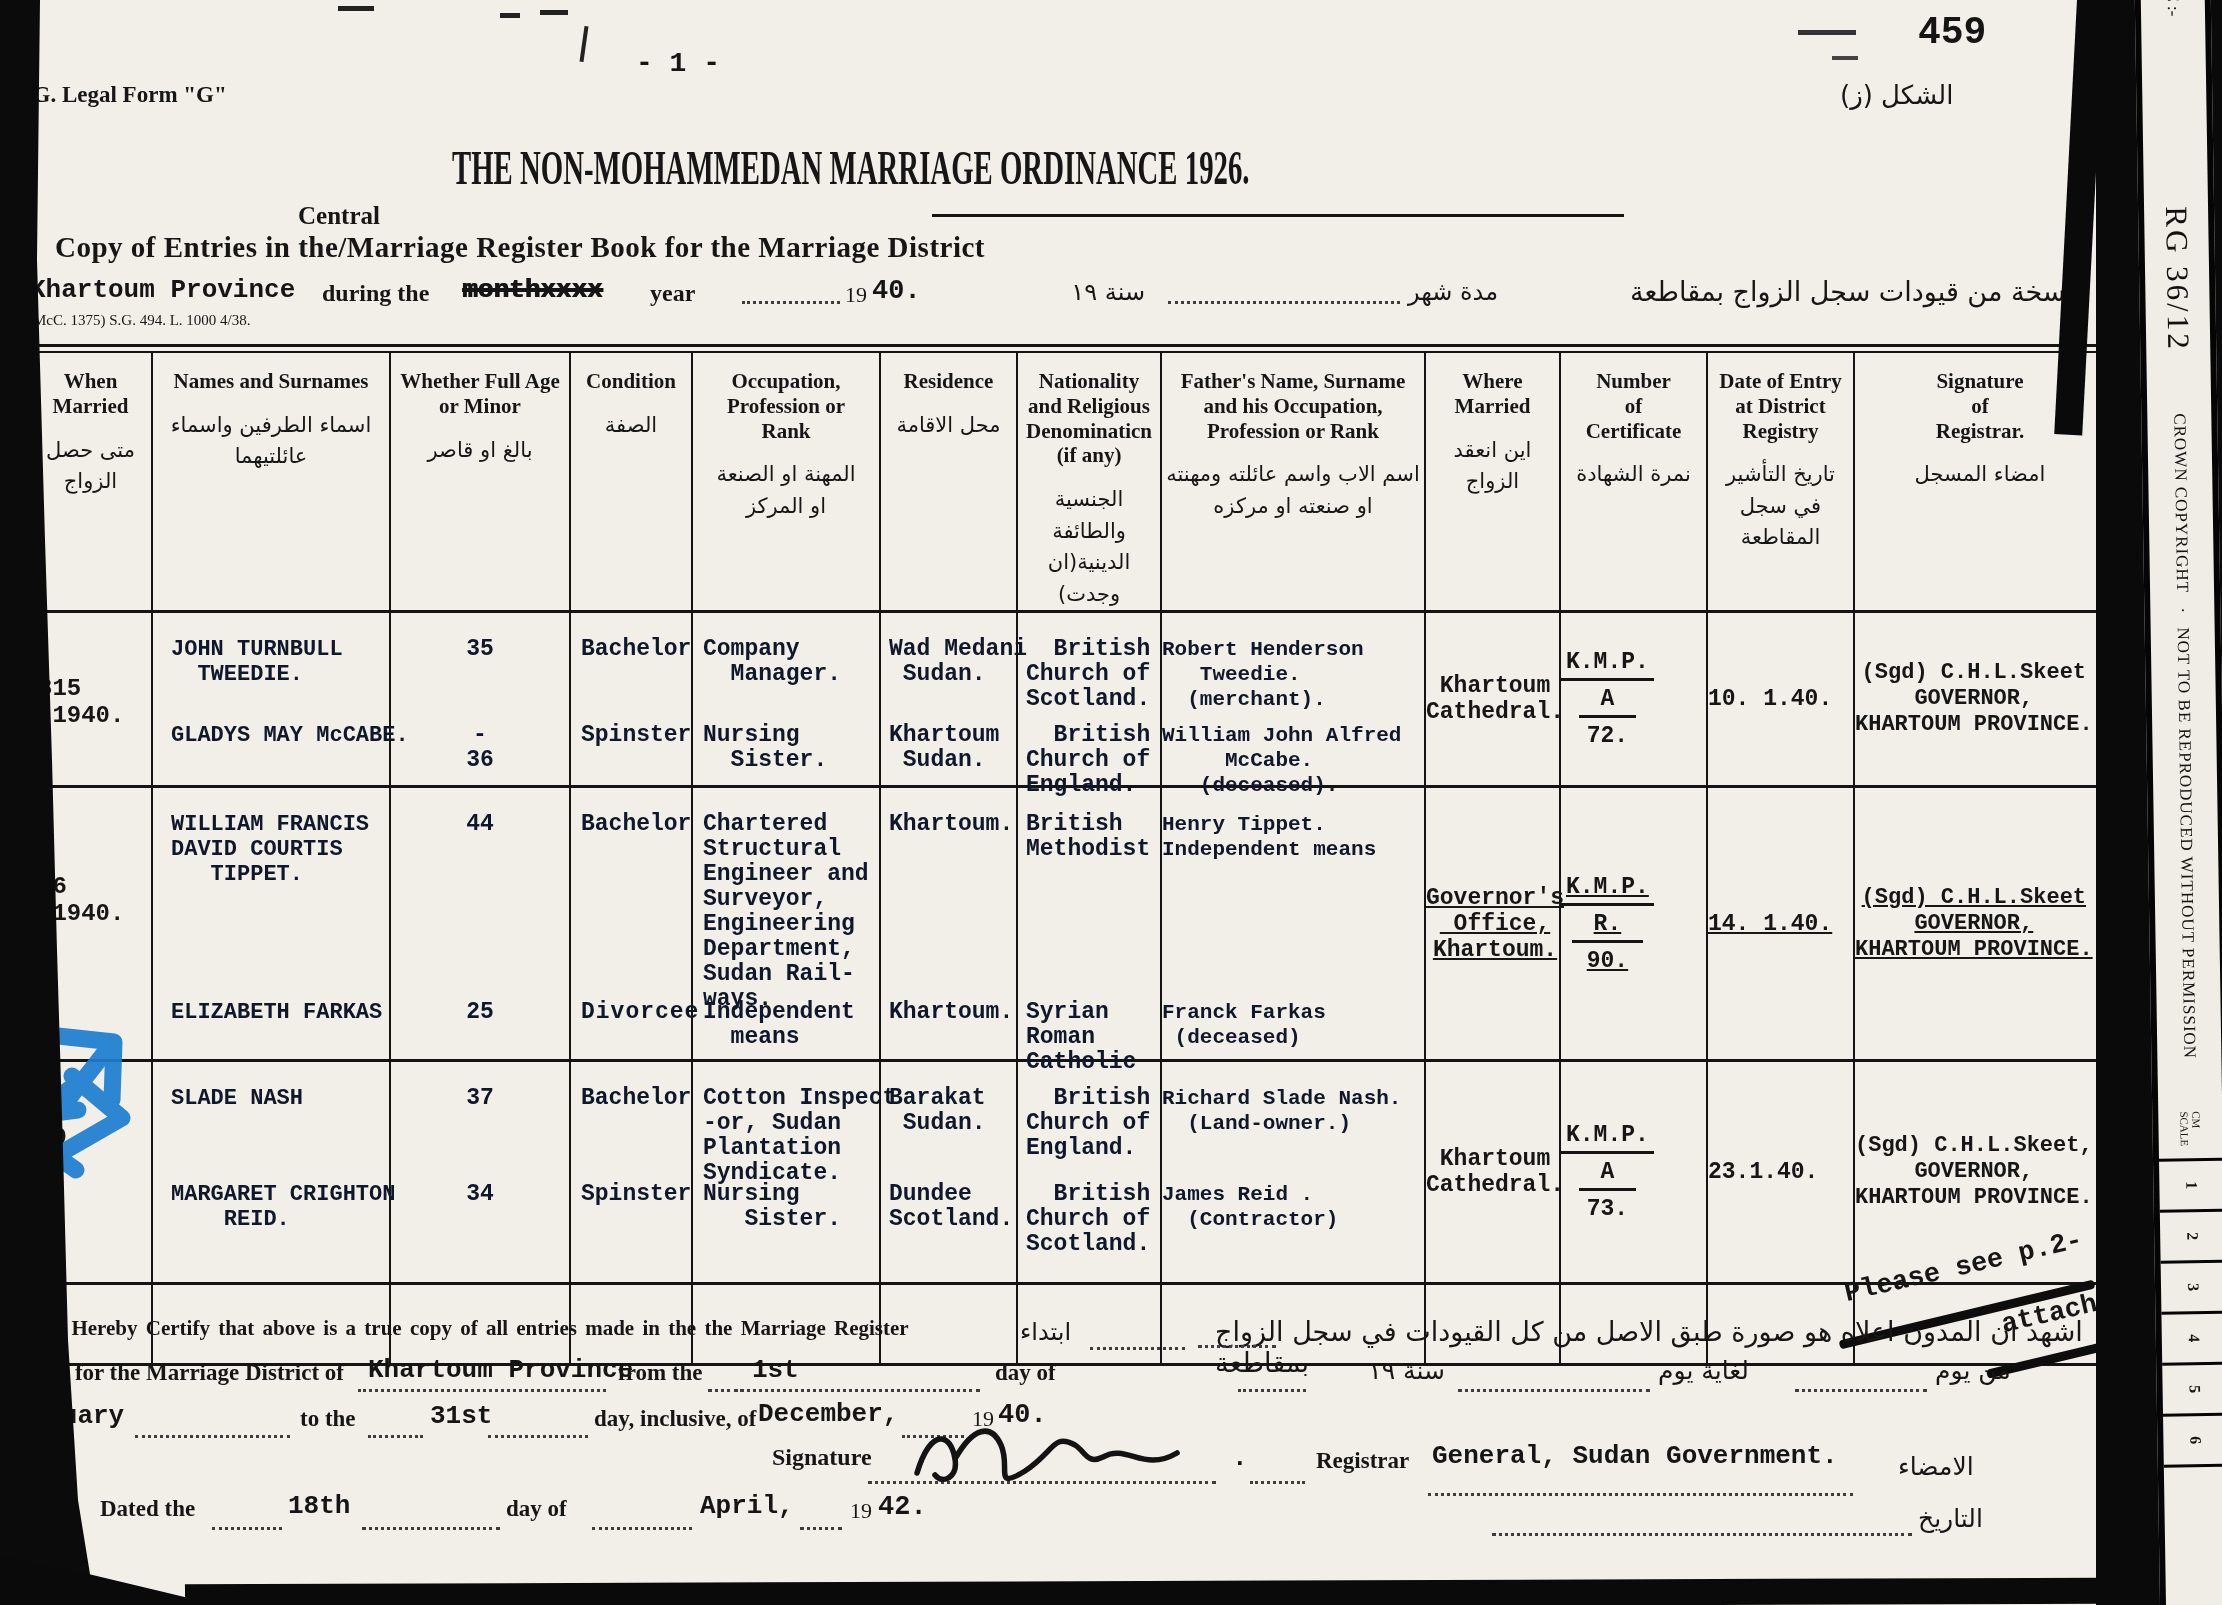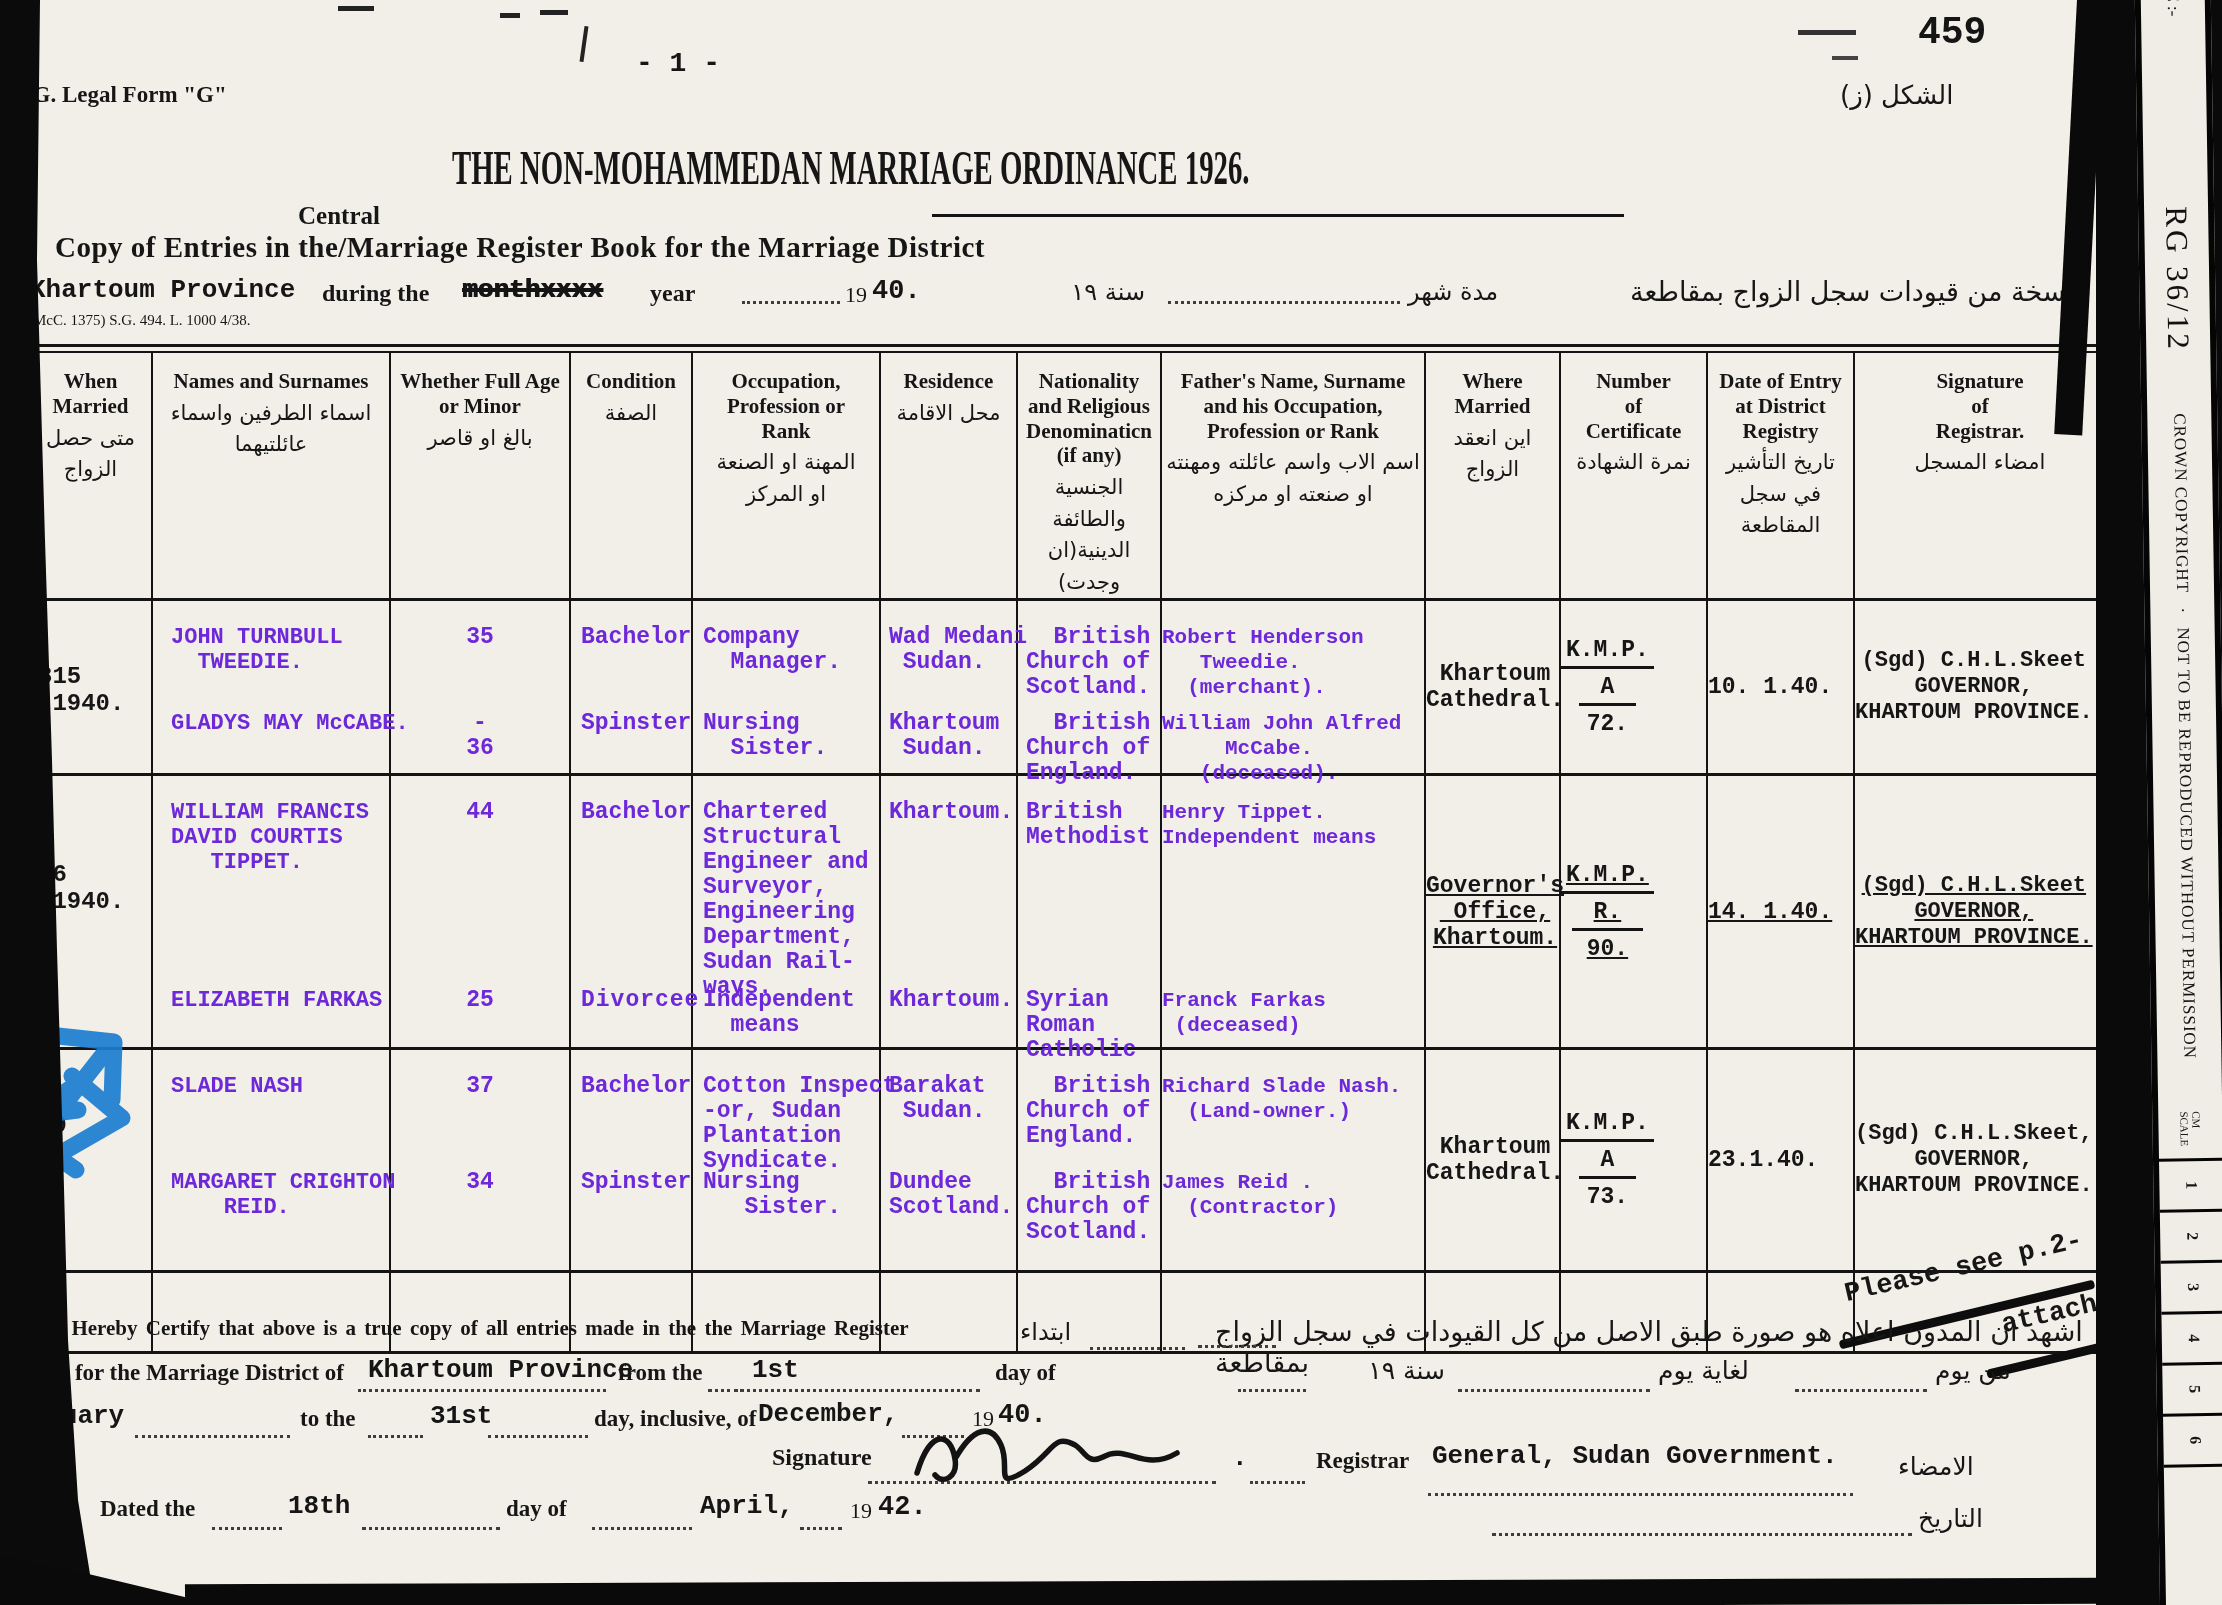--- a/index.html
+++ b/index.html
@@ -16,25 +16,25 @@
   .register{position:absolute;left:30px;top:344px;width:2075px;border-top:3px solid #141414;padding-top:4px;}
   .register table{border-collapse:collapse;table-layout:fixed;width:2075px;border-top:2px solid #141414;}
   .register td{border-right:2.5px solid #141414;border-bottom:3px solid #141414;position:relative;
                vertical-align:top;padding:0;overflow:visible;}
   .register td:last-child{border-right:none;}
   tr.hrow td{height:172px;}
   tr.r1 td{height:172px;}
   tr.r2 td{height:271px;text-decoration:underline;}
   tr.r3 td{height:220px;}
   tr.r4 td{height:78px;}
-  .hcell{display:flex;flex-direction:column;align-items:center;padding-top:16px;gap:4px;height:100%;box-sizing:border-box;}
+  .hcell{display:flex;flex-direction:column;align-items:center;padding-top:16px;gap:16px;height:100%;box-sizing:border-box;}
   .hen{font-weight:700;font-size:21px;line-height:1.18;text-align:center;white-space:pre-line;}
   .har{font-family:"DejaVu Sans",sans-serif;font-size:21px;direction:rtl;text-align:center;white-space:pre-line;line-height:1.5;}
   .p{position:absolute;left:0;right:0;font-family:"Liberation Mono",monospace;font-weight:700;
-     font-size:23px;line-height:25px;white-space:pre;color:#6d28d9;}
+     font-size:23px;line-height:25px;white-space:pre;color:#0f172a;}
   .p1{top:24px;}
   tr.r1 .p2{top:110px;}
   tr.r2 .p2{top:212px;}
   tr.r3 .p2{top:120px;}
   .c-names .p{padding-left:18px;font-size:22px;}
   .c-age .p{text-align:center;}
   .c-cond .p{padding-left:10px;}
   .c-occ .p{padding-left:10px;}
   .c-res .p{padding-left:8px;}
   .c-nat .p{padding-left:8px;}

